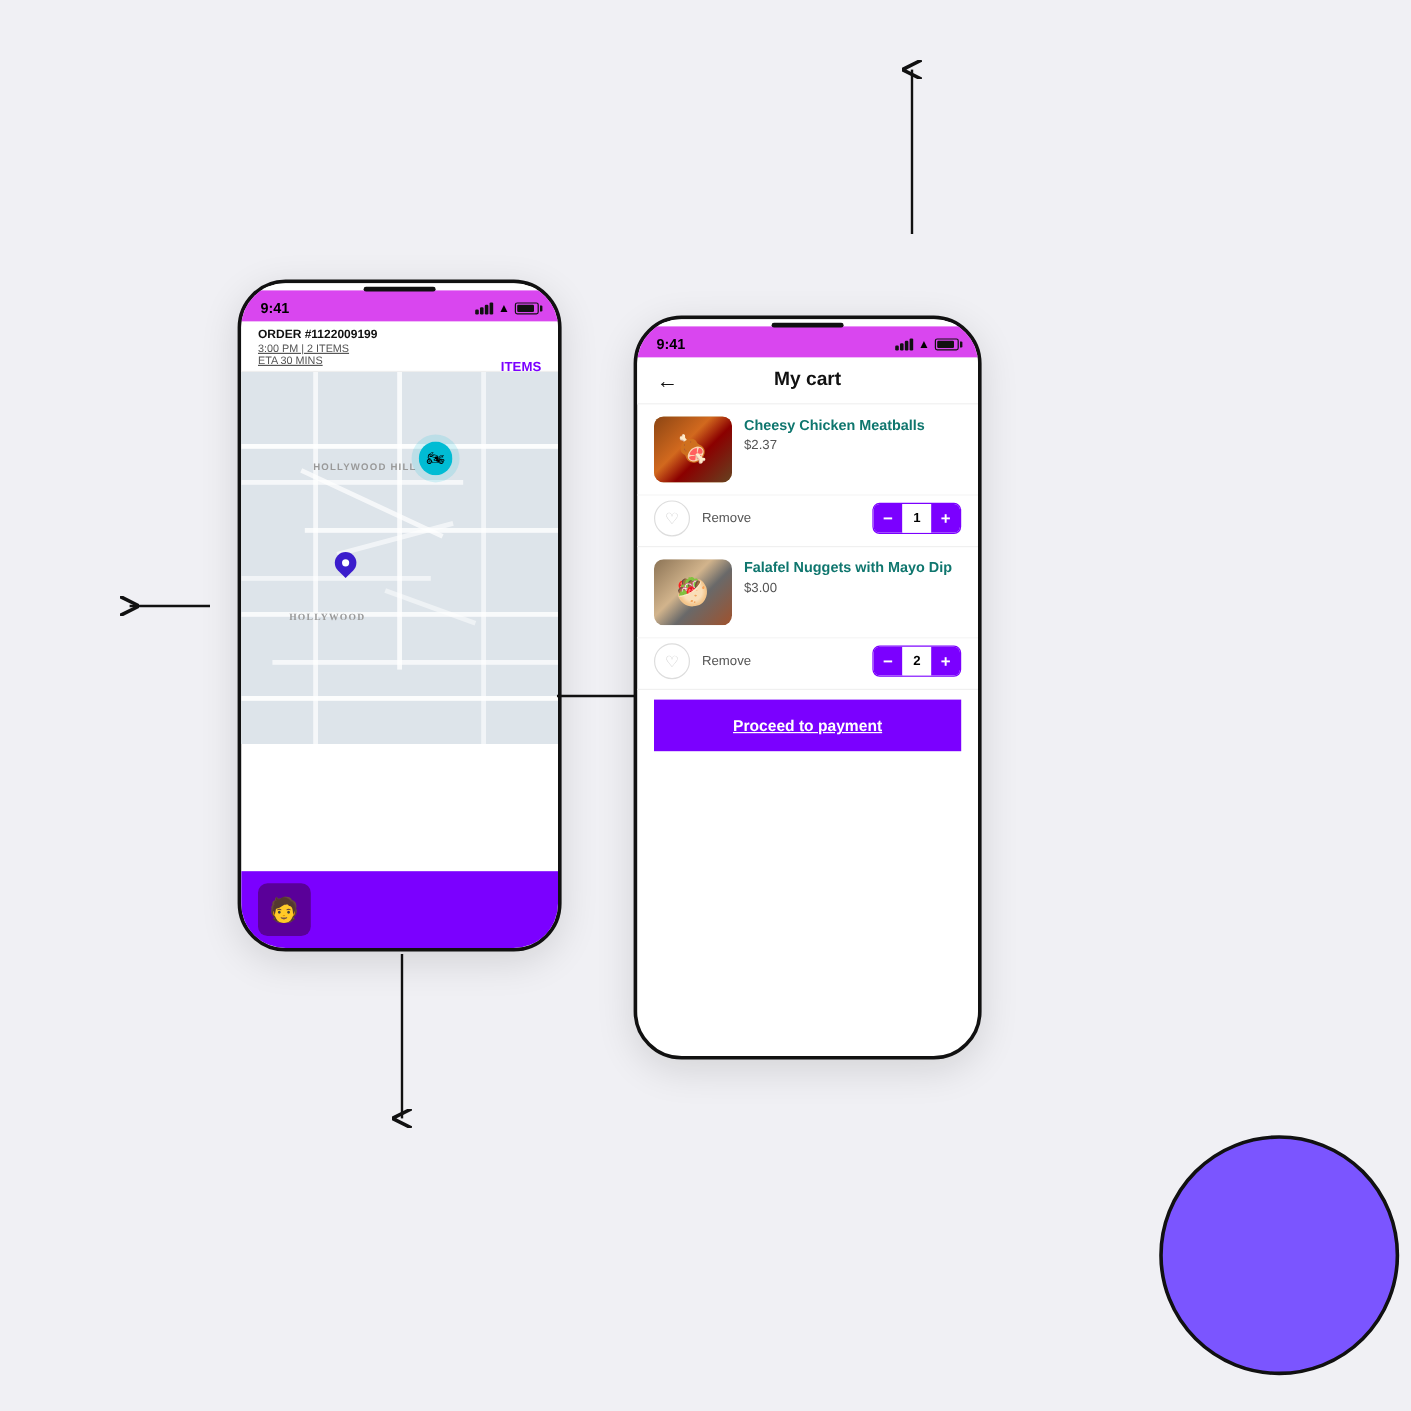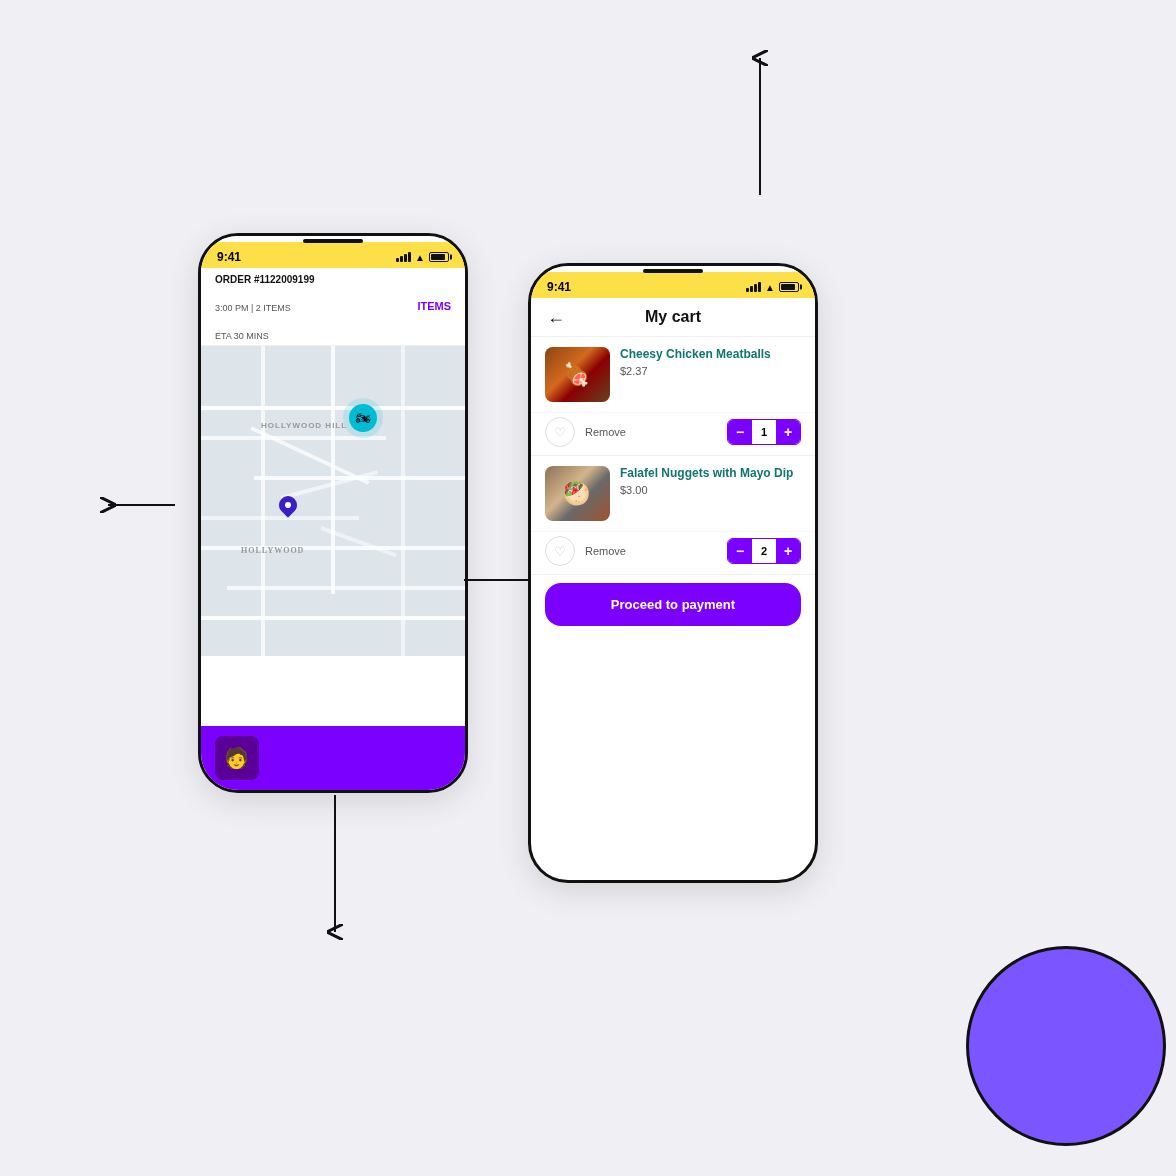--- a/index.html
+++ b/index.html
@@ -48,21 +48,21 @@
     }
 
     
     .status-bar {
       display: flex;
       justify-content: space-between;
       align-items: center;
       padding: 8px 16px 4px;
       font-size: 11px;
       font-weight: 600;
-      background: #fde047;
+      background: #d946ef;
     }
     .status-bar .time { font-size: 12px; font-weight: 700; }
     .status-icons { display: flex; gap: 4px; align-items: center; }
     .signal-bars { display: flex; gap: 1px; align-items: flex-end; }
     .signal-bars span {
       display: block;
       width: 3px;
       background: #111;
       border-radius: 1px;
     }
@@ -98,21 +98,21 @@
       border-radius: 1px;
     }
 
     
     .order-header {
       padding: 6px 14px 4px;
       background: #fff;
       border-bottom: 1px solid #eee;
     }
     .order-number { font-size: 10px; font-weight: 700; color: #111; }
-    .order-meta { font-size: 9px; color: #555; margin-top: 18px; }
+    .order-meta { font-size: 9px; color: #555; margin-top: 0; text-decoration: underline; }
     .help-btn {
       position: absolute;
       right: 14px;
       top: 32px;
       font-size: 11px;
       font-weight: 700;
       color: #7B00FF;
     }
 
     
@@ -310,27 +310,28 @@
     }
     .total-label { font-size: 12px; color: #888; }
     .total-value { font-size: 14px; font-weight: 700; color: #111; }
 
     
     .proceed-btn {
       margin: 8px 14px 14px;
       background: #7B00FF;
       color: #fff;
       border: none;
-      border-radius: 16px;
+      border-radius: 0;
       padding: 14px;
       font-size: 13px;
       font-weight: 600;
       width: calc(100% - 28px);
       text-align: center;
       cursor: pointer;
+      text-decoration: underline;
     }
 
     
     .deco-circle {
       position: absolute;
       width: 200px;
       height: 200px;
       border-radius: 50%;
       background: #7B55FF;
       border: 3px solid #111;

